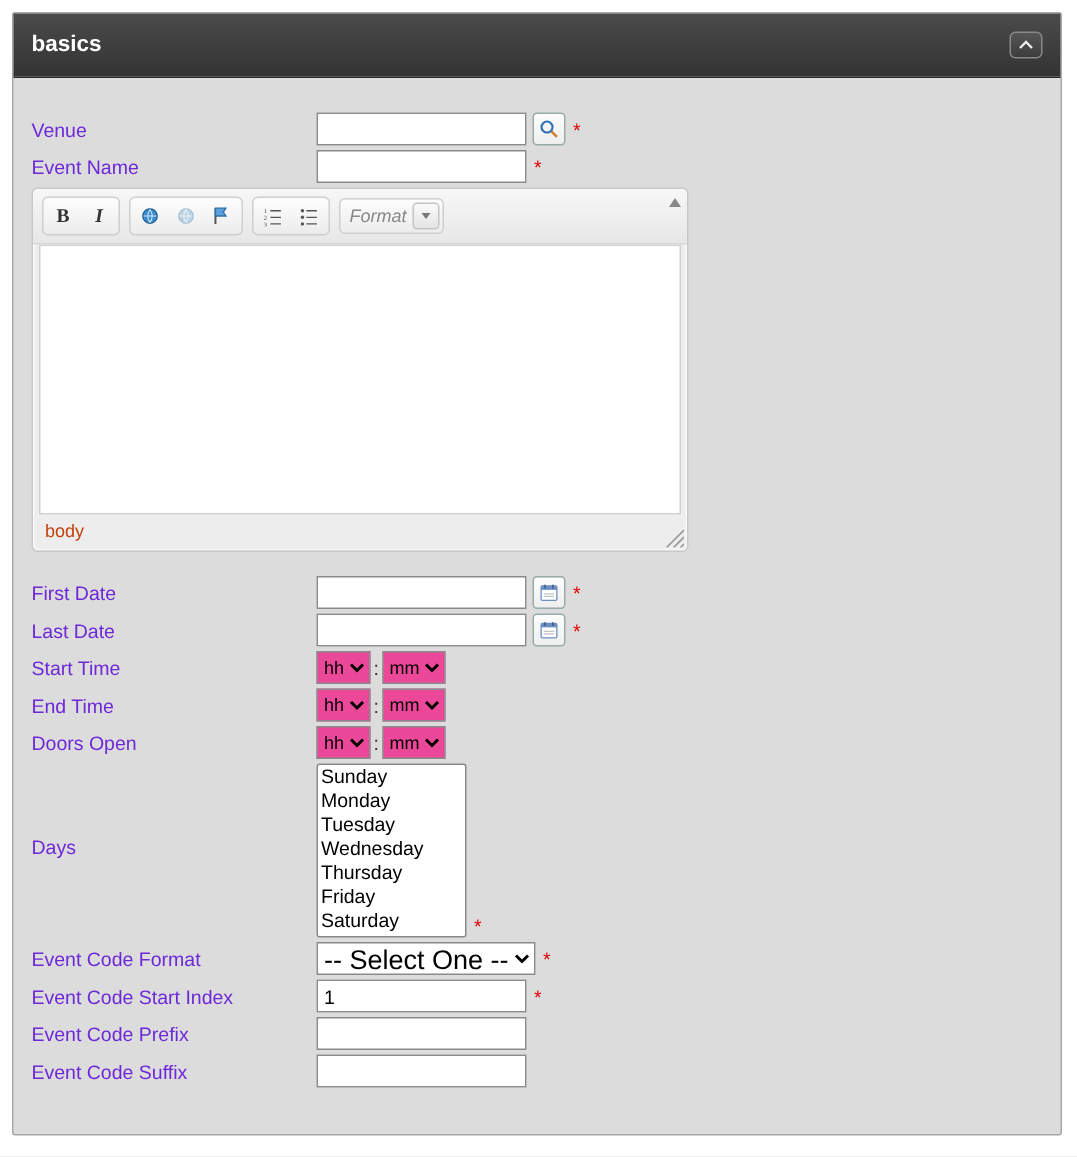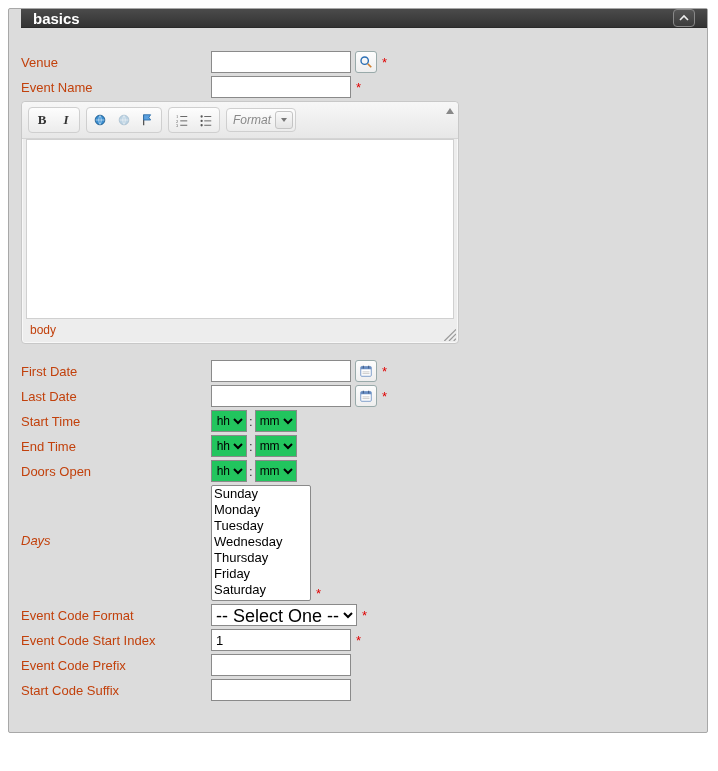--- a/index.html
+++ b/index.html
@@ -15,26 +15,25 @@
     width: 700px;
     background: #dcdcdc;
     border: 1px solid #a8a8a8;
     border-radius: 2px;
   }
   .panel-header {
     background: #3d3d3d;
     background: linear-gradient(#4b4b4b, #333);
     color: #fff;
     font-weight: bold;
-    padding: 0 12px;
+    padding: 12px 12px;
     display: flex;
-    align-items: center;
+    align-items: flex-start;
     justify-content: space-between;
     border-bottom: 1px solid #2a2a2a;
-    margin-left: 12px;
   }
   .panel-header .title { font-size: 15px; }
   .collapse-btn {
     width: 22px; height: 18px;
     border: 1px solid #888;
     border-radius: 4px;
     background: linear-gradient(#565656,#3c3c3c);
     display: flex; align-items: center; justify-content: center;
     cursor: pointer;
   }
@@ -42,21 +41,21 @@
   .panel-body { padding: 20px 12px 28px 12px; }
   .form-row {
     display: flex;
     align-items: flex-start;
     margin: 3px 0;
   }
   .label {
     width: 190px;
     flex: 0 0 190px;
     padding-top: 4px;
-    color: #c2410c;
+    color: #6d28d9;
   }
   .controls { display: flex; align-items: center; flex-wrap: wrap; }
   .text-input {
     height: 22px;
     border: 1px solid #8a8a8a;
     background: #fff;
     padding: 2px 4px;
     font-size: 13px;
     font-family: inherit;
   }
@@ -151,44 +150,43 @@
     right: 4px; top: 6px;
     width: 0;height: 0;
     border-left: 4px solid transparent;
     border-right: 4px solid transparent;
     border-bottom: 6px solid #888;
   }
 
   .hhmm select {
     height: 22px;
     border: 1px solid #8a8a8a;
-    background: #22c55e;
+    background: #ec4899;
     font-size: 12px;
     font-family: inherit;
-    text-align: right;
   }
   .hhmm .colon { margin: 0 2px; }
   
   select.days {
     width: 100px;
     height: 116px;
     border: 1px solid #8a8a8a;
     background: #fff;
     font-size: 13px;
     font-family: inherit;
     overflow-y: scroll;
   }
   select.drop {
     height: 22px;
     border: 1px solid #8a8a8a;
     background: #fff;
     font-size: 18px;
     font-family: inherit;
   }
-  .days-row .label { padding-top: 48px; font-style: italic; }
+  .days-row .label { padding-top: 48px; }
   .desc-row .label { padding-top: 110px; }
 </style>
 </head>
 <body>
 
 <div class="panel">
   <div class="panel-header">
     <span class="title">basics</span>
     <div class="collapse-btn">
       <svg viewBox="0 0 10 10">
@@ -395,20 +393,20 @@
     </div>
 
     <div class="form-row">
       <div class="label">Event Code Prefix</div>
       <div class="controls">
         <input class="text-input w140" type="text" value="" style="">
       </div>
     </div>
 
     <div class="form-row">
-      <div class="label">Start Code Suffix</div>
+      <div class="label">Event Code Suffix</div>
       <div class="controls">
         <input class="text-input w140" type="text" value="" style="">
       </div>
     </div>
 
   </div>
 </div>
 
 </body></html>

